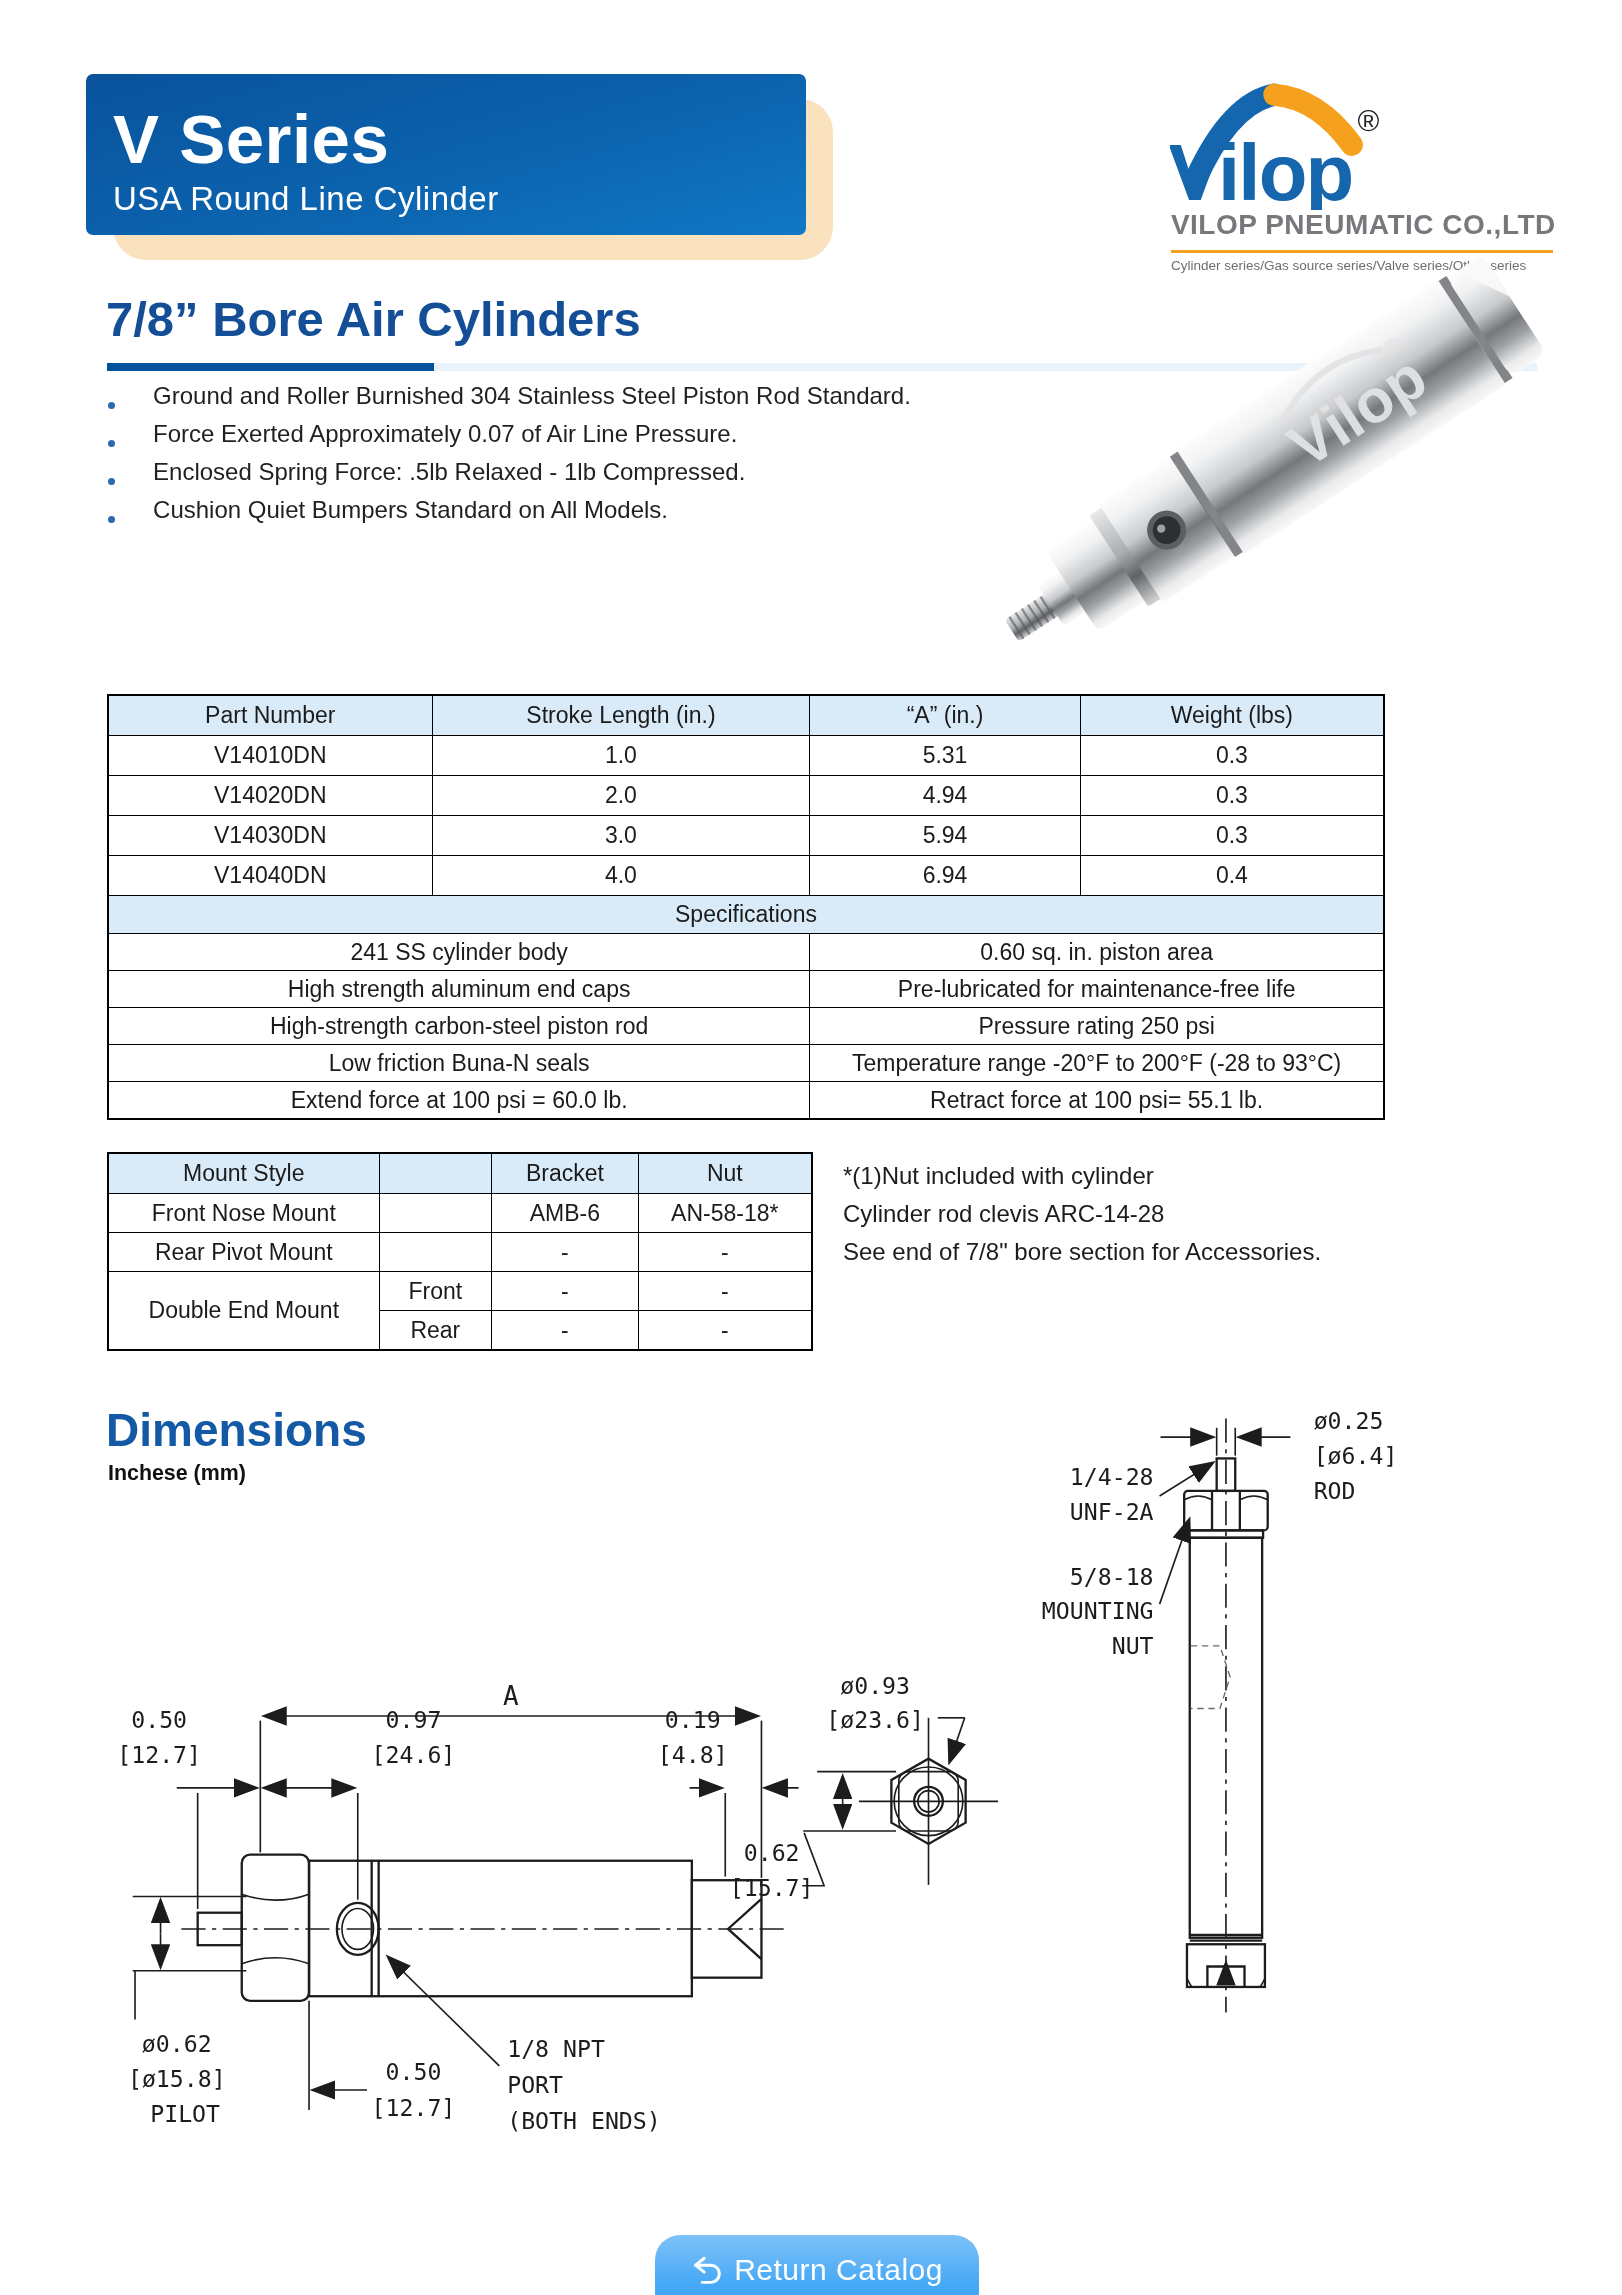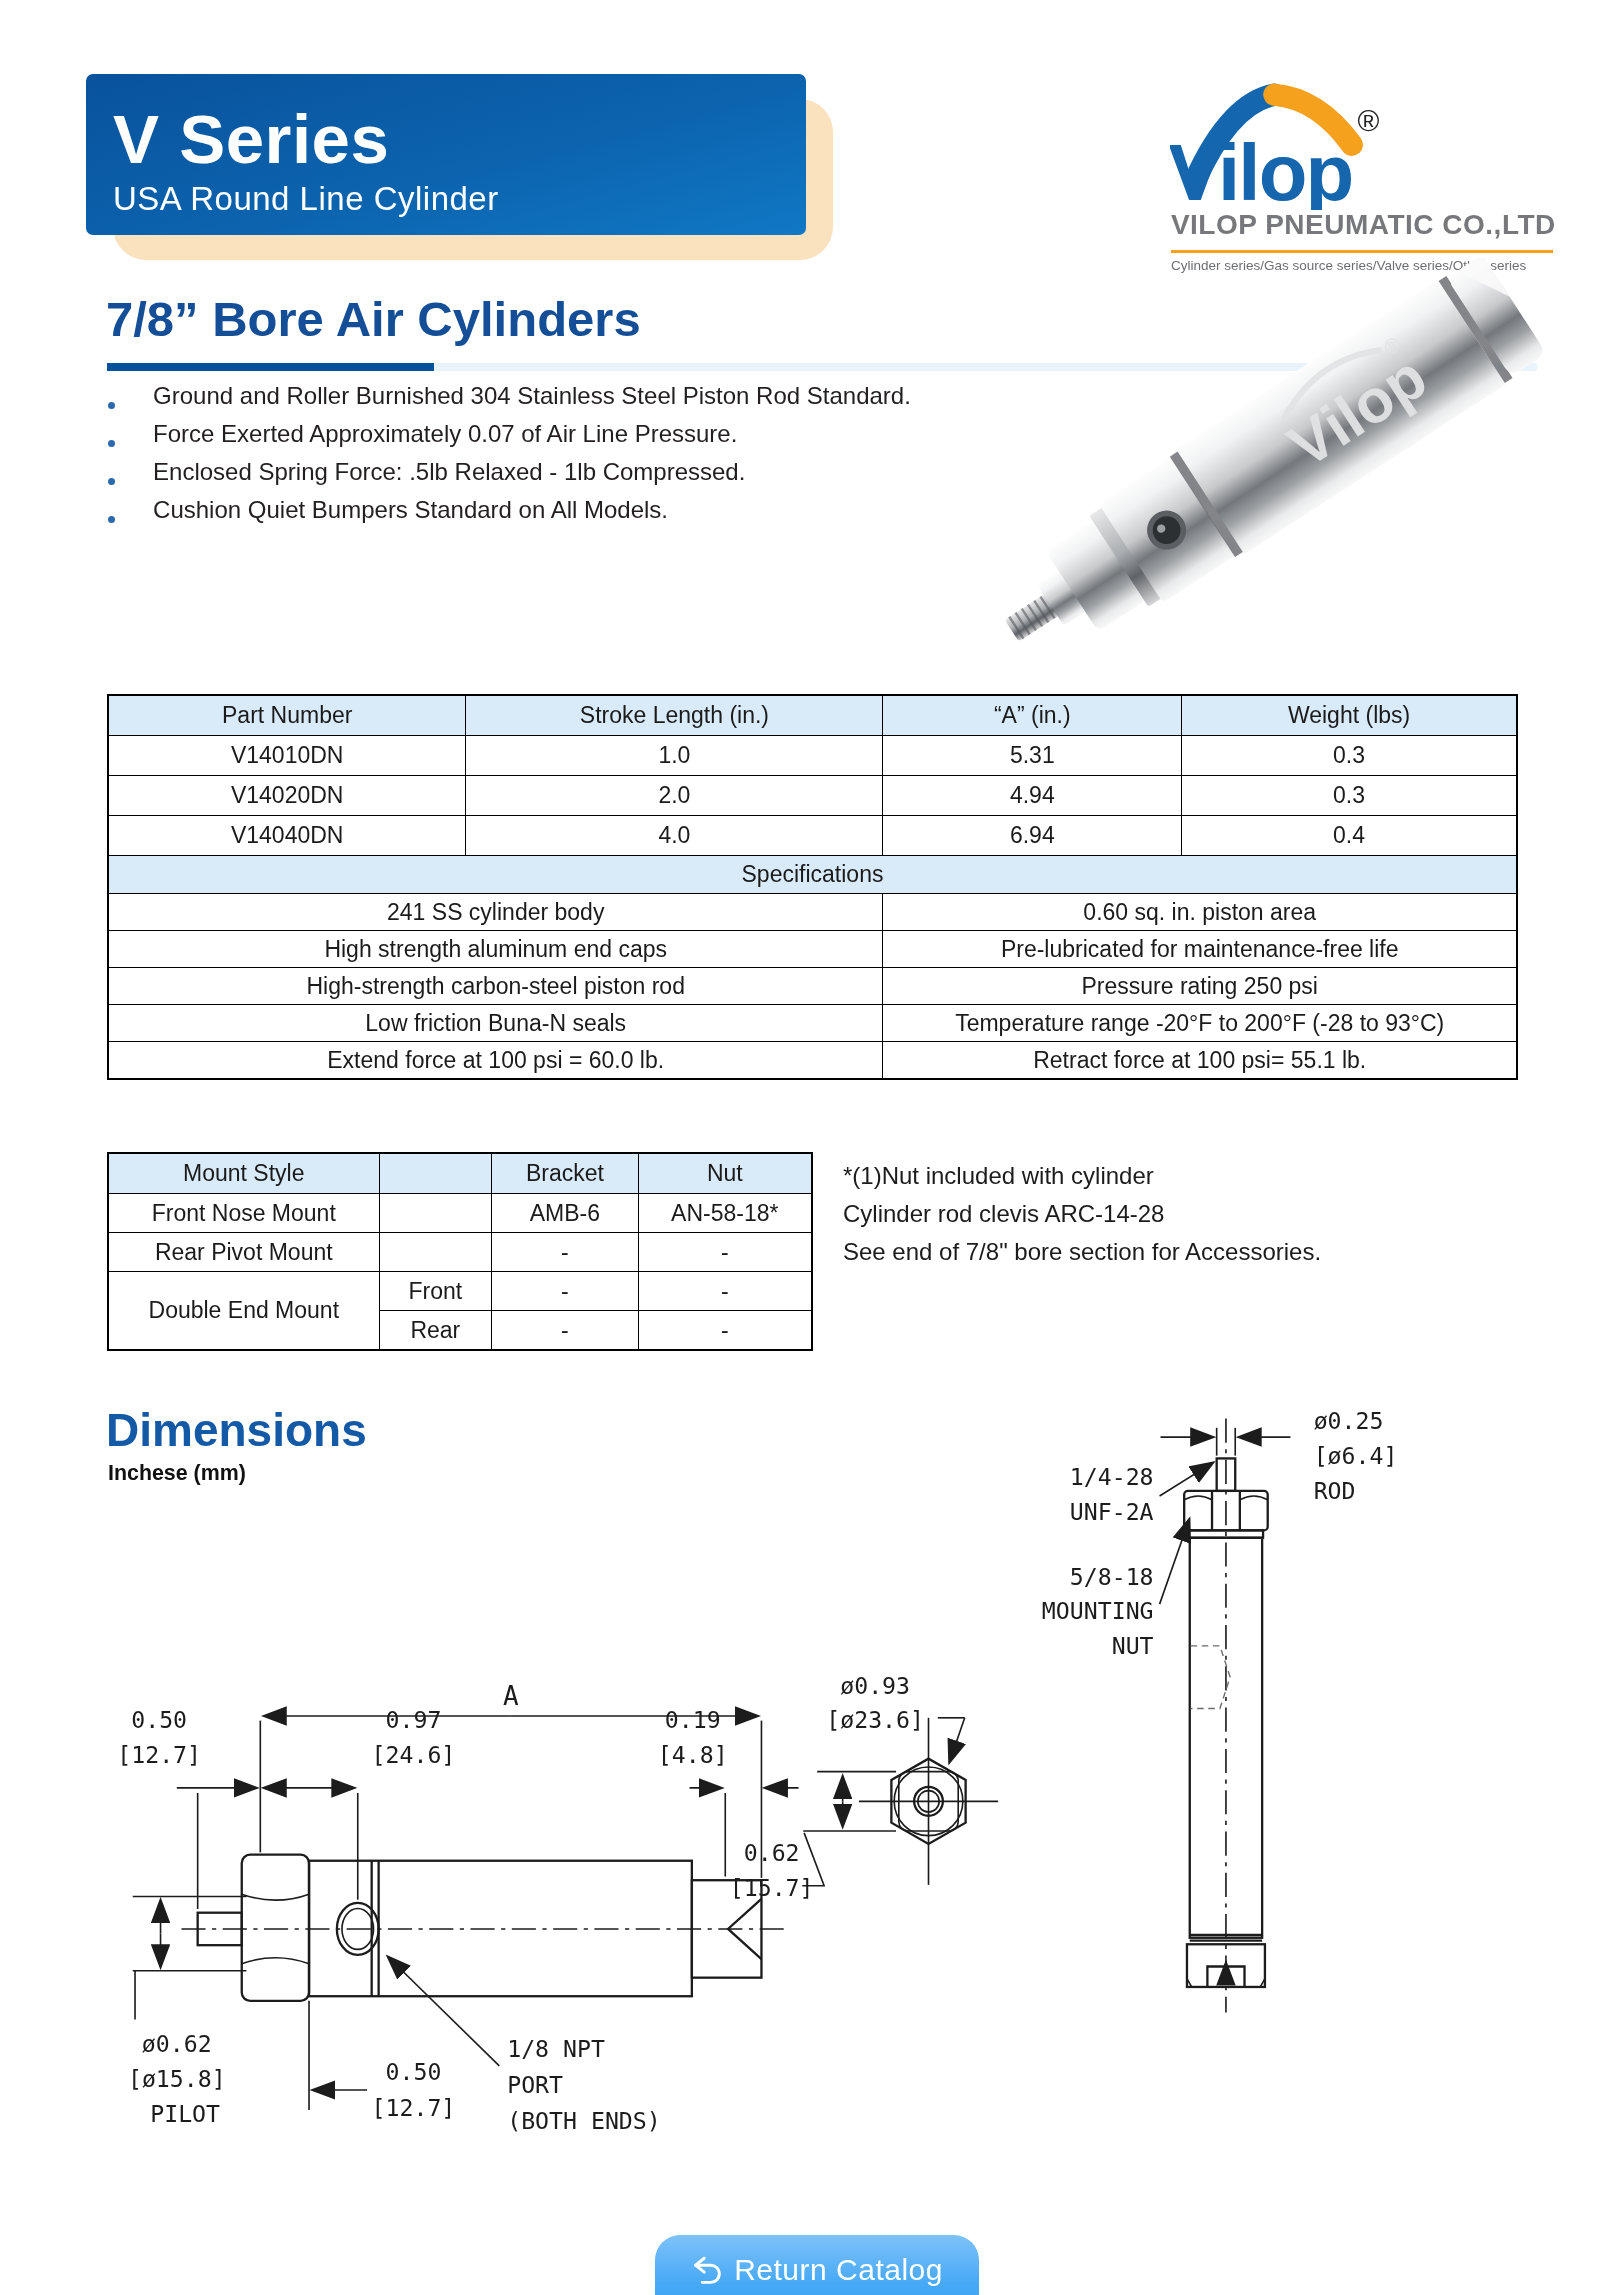--- a/index.html
+++ b/index.html
@@ -33,21 +33,21 @@
   
   .product{left:905px;top:258px;width:696px;height:432px;z-index:2;}
 
   
   table.sheet{position:absolute;border-collapse:collapse;table-layout:fixed;
               font-size:23px;color:#1b1b1b;background:#fff;}
   table.sheet th,table.sheet td{border:1.4px solid #000;border-left-width:0.9px;border-right-width:0.9px;
               text-align:center;vertical-align:middle;font-weight:400;padding:0;}
   table.sheet{border:2.3px solid #000;}
   table.sheet th{background:#d9eaf8;height:39px;}
-  .t1{left:107px;top:694px;width:1411px;}
+  .t1{left:107px;top:694px;width:1278px;}
   .t1 td{height:39px;}
   .t1 td.spec-h{background:#d9eaf8;height:37px;}
   .t1 td.spec{height:36px;}
   .t2{left:107px;top:1152px;width:706px;}
   .t2 th{height:35px;margin-top:41px;}
   .t2 td{height:38px;}
 
   
   .notes{left:843px;top:1157px;font-size:24px;color:#1c1c1c;line-height:38px;}
 
@@ -189,20 +189,26 @@
       <td>5.31</td>
       <td>0.3</td>
     </tr>
     <tr>
       <td>V14020DN</td>
       <td>2.0</td>
       <td>4.94</td>
       <td>0.3</td>
     </tr>
     <tr>
+      <td>V14030DN</td>
+      <td>3.0</td>
+      <td>5.94</td>
+      <td>0.3</td>
+    </tr>
+    <tr>
       <td>V14040DN</td>
       <td>4.0</td>
       <td>6.94</td>
       <td>0.4</td>
     </tr>
     <tr>
       <td class="spec-h" colspan="4">Specifications</td>
     </tr>
     <tr>
       <td class="spec" colspan="2">241 SS cylinder body</td>

